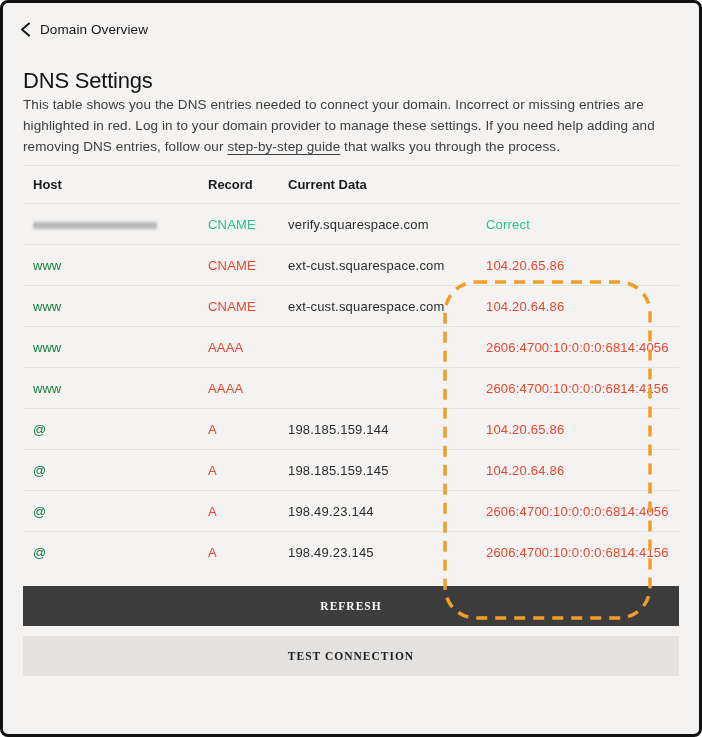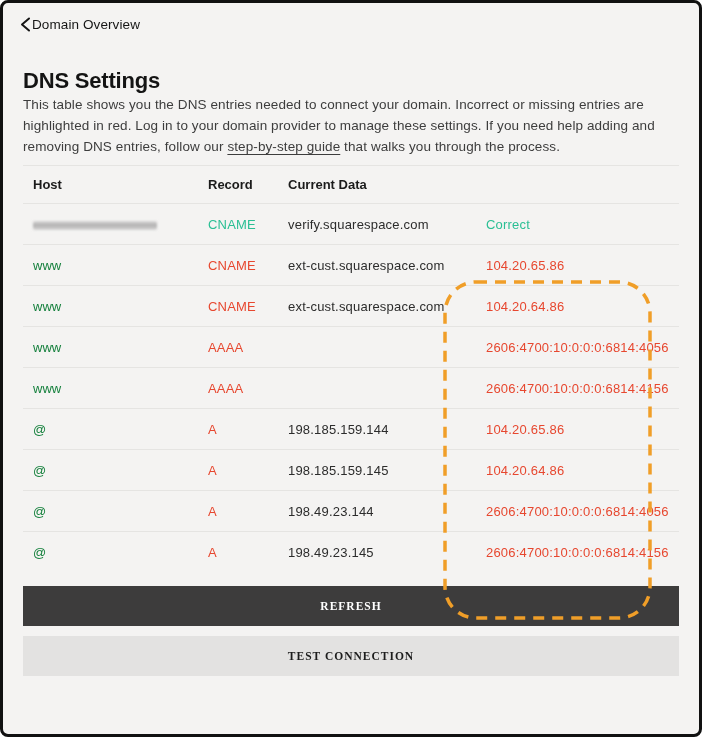--- a/index.html
+++ b/index.html
@@ -22,31 +22,31 @@
     position:relative;
     width:702px;height:737px;
     background:var(--page-bg);
     border:3px solid var(--window-border);
     border-radius:8px;
     overflow:hidden;
     color:#1c1c1c;
   }
   
   .back-bar{
-    display:flex;align-items:flex-start;
+    display:flex;align-items:flex-end;gap:8px;
     padding:14px 20px 0 16px;height:34px;
     cursor:pointer;
   }
   .back-bar svg{display:block}
   .back-label{font-size:13.5px;color:#161616;letter-spacing:.1px}
   .content{padding:0 20px}
   .page-title{
     margin-top:31px;
     font-size:22px;line-height:26px;
-    font-weight:700;color:#141414;letter-spacing:-.2px;
+    font-weight:400;color:#141414;letter-spacing:-.2px;
   }
   .desc{
     font-size:13.5px;line-height:21px;color:#3d3d3d;
     letter-spacing:.1px;
   }
   .desc a{color:#3d3d3d;text-decoration:underline;text-underline-offset:3px;cursor:pointer}
   
   .dns-table{margin-top:8px;border-top:1px solid var(--divider)}
   .trow{
     display:grid;

